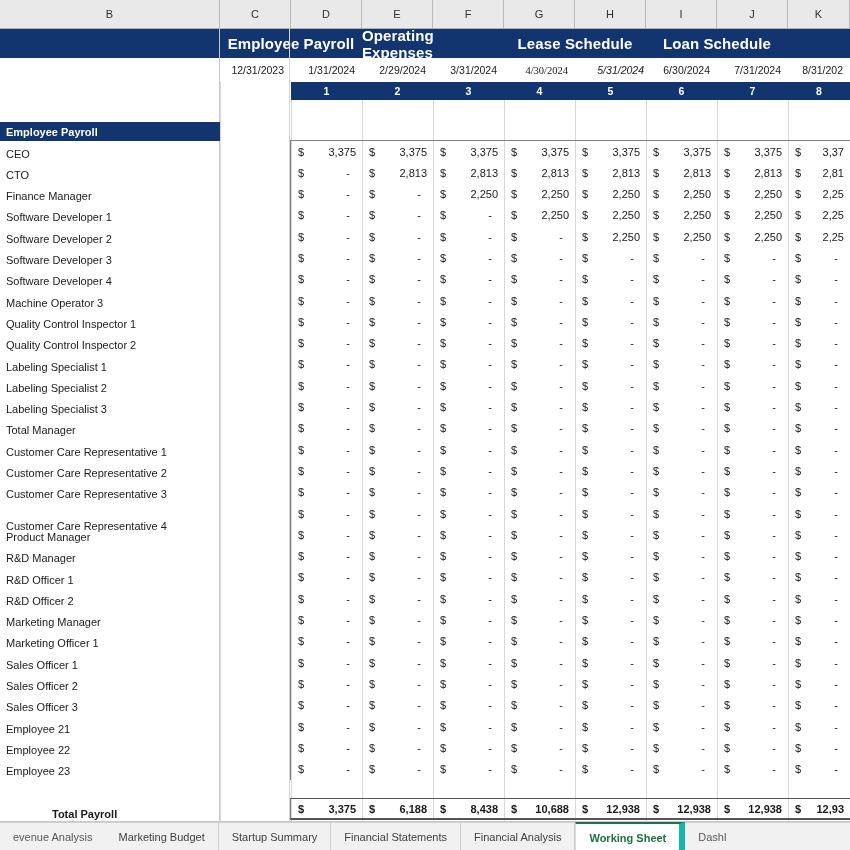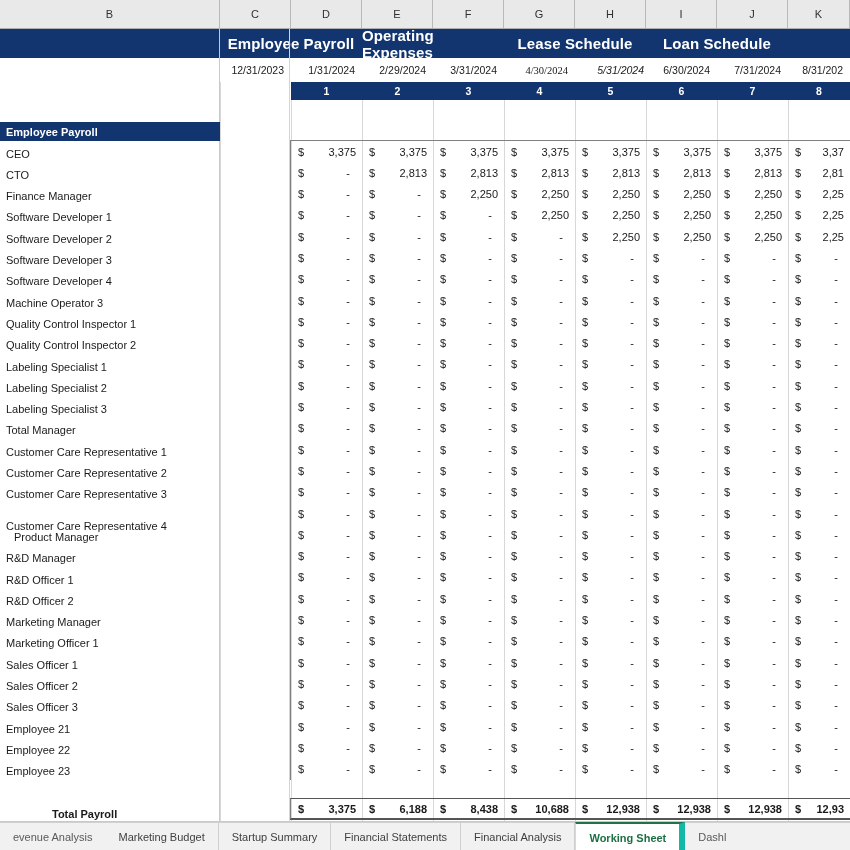--- a/index.html
+++ b/index.html
@@ -232,21 +232,21 @@
       <div class="rowlabel" style="top: 313.4px;">Quality Control Inspector 1</div>
       <div class="rowlabel" style="top: 334.7px;">Quality Control Inspector 2</div>
       <div class="rowlabel" style="top: 356px;">Labeling Specialist 1</div>
       <div class="rowlabel" style="top: 377.3px;">Labeling Specialist 2</div>
       <div class="rowlabel" style="top: 398.6px;">Labeling Specialist 3</div>
       <div class="rowlabel" style="top: 419.9px;">Total Manager</div>
       <div class="rowlabel" style="top: 441.2px;">Customer Care Representative 1</div>
       <div class="rowlabel" style="top: 462.5px;">Customer Care Representative 2</div>
       <div class="rowlabel" style="top: 483.8px;">Customer Care Representative 3</div>
       <div class="rowlabel" style="top: 515px;">Customer Care Representative 4</div>
-      <div class="rowlabel" style="top: 526.4px; margin-left: 8px;">Product Manager</div>
+      <div class="rowlabel" style="top: 526.4px;">Product Manager</div>
       <div class="rowlabel" style="top: 547.7px;">R&amp;D Manager</div>
       <div class="rowlabel" style="top: 569px;">R&amp;D Officer 1</div>
       <div class="rowlabel" style="top: 590.3px;">R&amp;D Officer 2</div>
       <div class="rowlabel" style="top: 611.6px;">Marketing Manager</div>
       <div class="rowlabel" style="top: 632.9px;">Marketing Officer 1</div>
       <div class="rowlabel" style="top: 654.2px;">Sales Officer 1</div>
       <div class="rowlabel" style="top: 675.5px;">Sales Officer 2</div>
       <div class="rowlabel" style="top: 696.8px;">Sales Officer 3</div>
       <div class="rowlabel" style="top: 718.1px;">Employee 21</div>
       <div class="rowlabel" style="top: 739.4px;">Employee 22</div>

